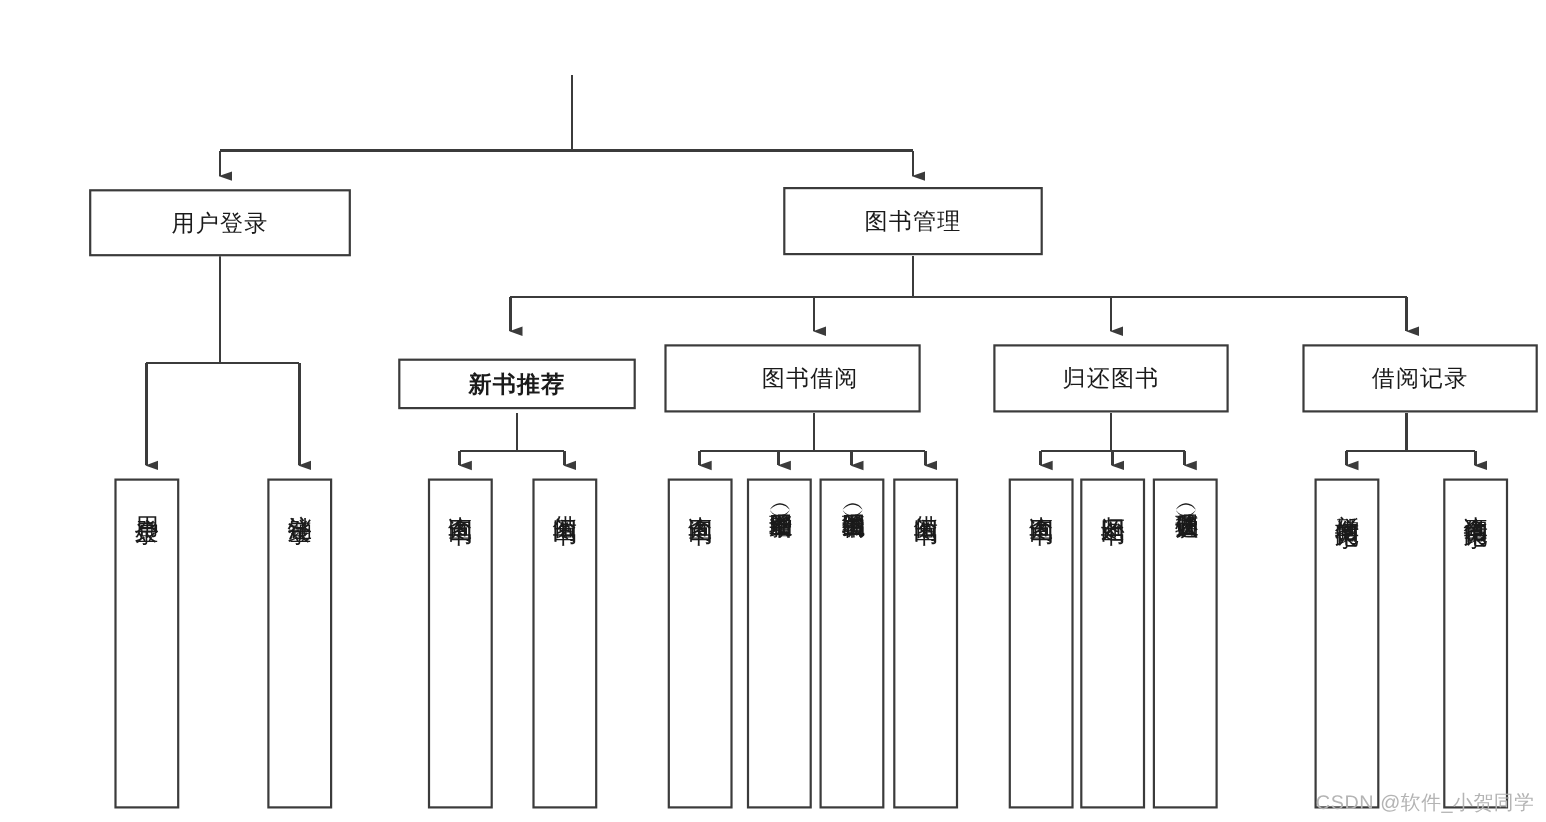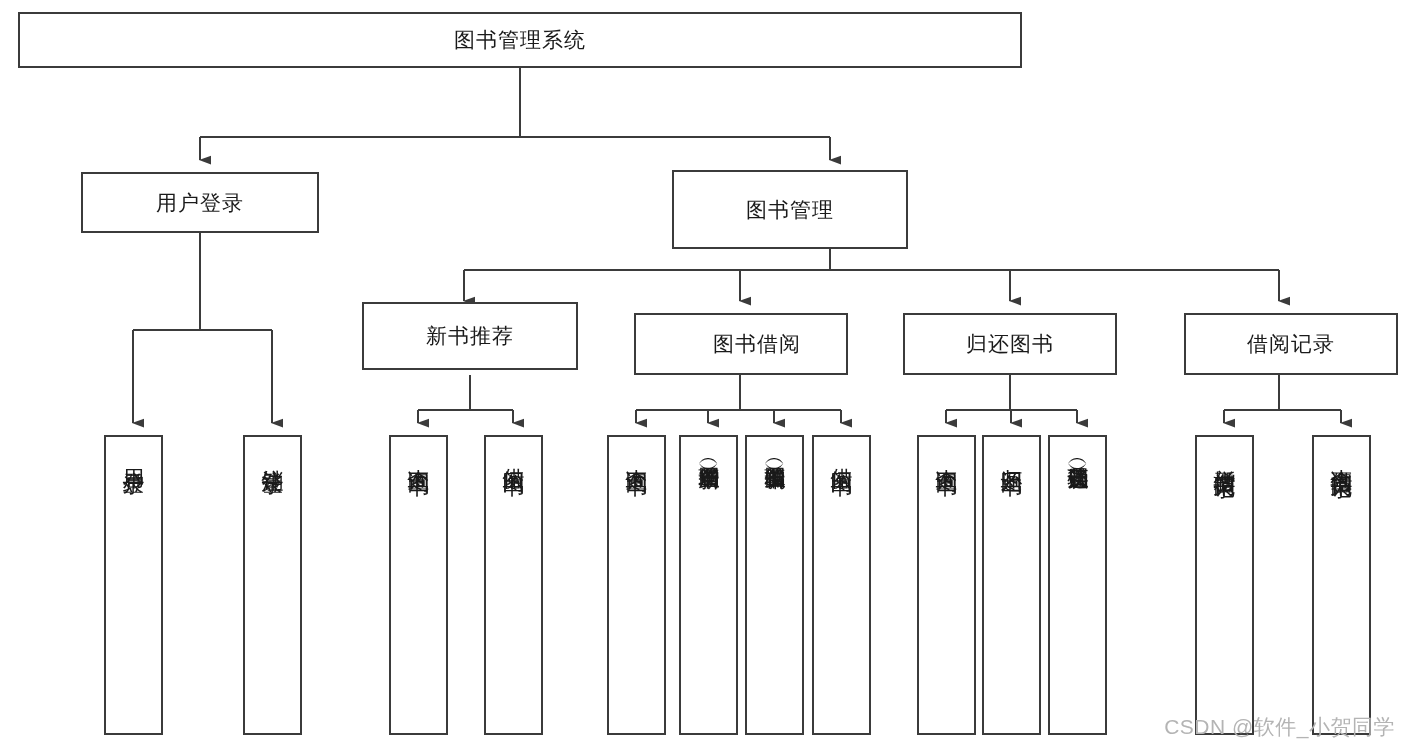--- a/index.html
+++ b/index.html
@@ -55,21 +55,21 @@
   }
   .node.vert.compact .vtext {
     font-size: 21px;
     line-height: 1.18;
     letter-spacing: 0px;
   }
   #watermark {
     position: absolute;
     right: 10px;
     bottom: 6px;
-    font-size: 21px;
+    font-size: 18px;
     color: #b4b4b4;
     letter-spacing: 0.5px;
     white-space: nowrap;
   }
 </style>
 </head>
 <body>
 
 <div id="diagram-root">
 
@@ -109,35 +109,32 @@
         <line x1="946" y1="410" x2="946" y2="423" marker-end="url(#arrowhead)"></line>
         <line x1="1011" y1="410" x2="1011" y2="423" marker-end="url(#arrowhead)"></line>
         <line x1="1077" y1="410" x2="1077" y2="423" marker-end="url(#arrowhead)"></line>
         <line x1="1279" y1="375" x2="1279" y2="410"></line>
         <line x1="1224" y1="410" x2="1341" y2="410"></line>
         <line x1="1224" y1="410" x2="1224" y2="423" marker-end="url(#arrowhead)"></line>
         <line x1="1341" y1="410" x2="1341" y2="423" marker-end="url(#arrowhead)"></line>
       </g>
   </svg>
 
-  <div class="node horiz" id="tpl-root" style="left: 18px; top: 12px; width: 1004px; height: 56px;">
-    <span>图书管理系统</span>
-  </div>
 
   <div id="nodes-host">
       <div class="node horiz" style="left: 81px; top: 172px; width: 238px; height: 61px;">
         <span>用户登录</span>
       </div>
-      <div class="node horiz" style="left: 672px; top: 170px; width: 236px; height: 79px;">
+      <div class="node horiz" style="left: 712px; top: 170px; width: 236px; height: 62px;">
         <span>图书管理</span>
       </div>
-      <div class="node horiz" style="left: 362px; top: 302px; width: 216px; height: 68px;">
+      <div class="node horiz" style="left: 362px; top: 326px; width: 216px; height: 46px; font-weight: bold;">
         <span>新书推荐</span>
       </div>
-      <div class="node horiz" style="left: 634px; top: 313px; width: 214px; height: 62px; padding-left: 32px;">
+      <div class="node horiz" style="left: 604px; top: 313px; width: 233px; height: 62px; padding-left: 32px;">
         <span>图书借阅</span>
       </div>
       <div class="node horiz" style="left: 903px; top: 313px; width: 214px; height: 62px;">
         <span>归还图书</span>
       </div>
       <div class="node horiz" style="left: 1172px; top: 313px; width: 214px; height: 62px; margin-left: 12px;">
         <span>借阅记录</span>
       </div>
       <div class="node vert" style="left: 104px; top: 435px; width: 59px; height: 300px;">
         <span class="vtext">用户登录</span>

